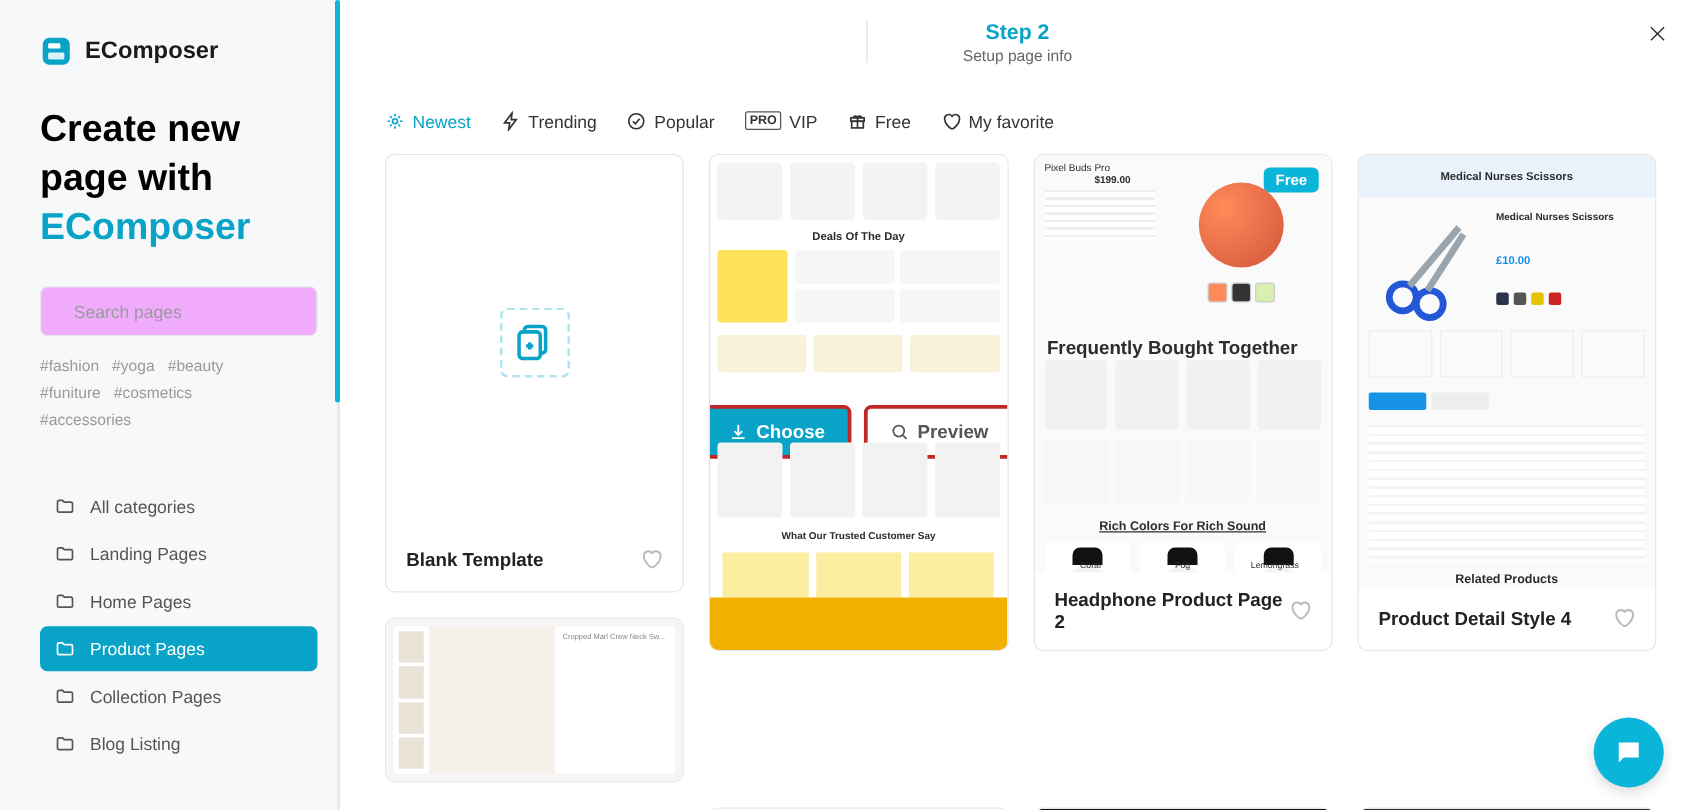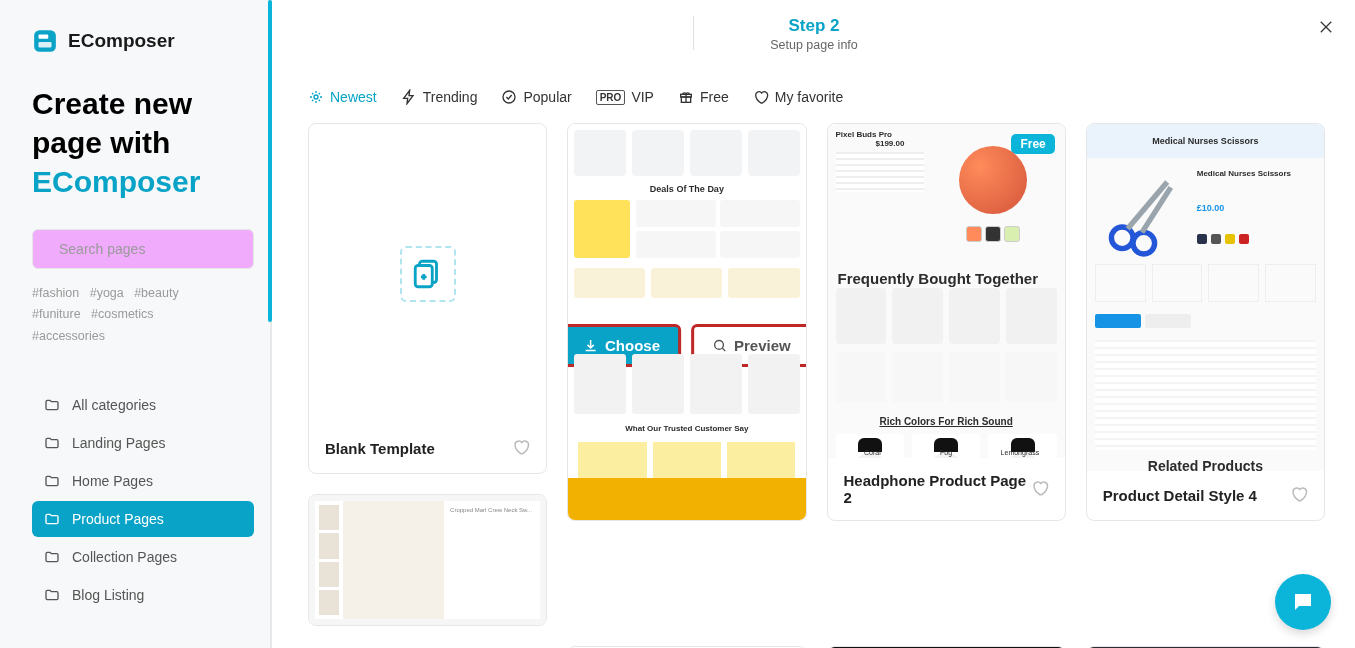--- a/index.html
+++ b/index.html
@@ -33,21 +33,21 @@
   .close{position:absolute;right:20px;top:18px;cursor:pointer;color:#333;}
   .steps{display:flex;justify-content:center;padding-top:10px;}
   .step{width:240px;text-align:center;padding:6px 0 10px;border-bottom:1px solid transparent;position:relative;}
   .step.active{color:var(--teal);}
   .step.active::after{content:"";position:absolute;left:0;right:0;bottom:-1px;height:2px;background:var(--teal);}
   .step-title{font-size:17px;font-weight:700;}
   .step-sub{font-size:12.5px;color:#666;margin-top:2px;}
   .step.active .step-sub{color:#555;}
   .step-sep{width:1px;height:34px;background:#e0e0e0;margin-top:6px;}
   .filters{display:flex;gap:24px;padding:26px 0 18px 36px;align-items:center;}
-  .filter{display:flex;align-items:flex-end;gap:6px;color:#333;cursor:pointer;font-size:14px;font-weight:500;}
+  .filter{display:flex;align-items:flex-start;gap:6px;color:#333;cursor:pointer;font-size:14px;font-weight:500;}
   .filter.active{color:var(--teal);}
   .pro-badge{border:1px solid #555;font-size:10px;padding:1px 3px;font-weight:700;border-radius:2px;}
   
   .grid-wrap{flex:1;overflow:hidden;padding:0 30px 0 36px;}
   .grid{display:grid;grid-template-columns:repeat(4,1fr);gap:20px;}
   .card{border:1px solid #e6e6e6;border-radius:8px;overflow:hidden;background:#fff;position:relative;display:flex;flex-direction:column;}
   .thumb{height:300px;background:#fafafa;position:relative;overflow:hidden;}
   .thumb.short{height:130px;}
   .free-badge{position:absolute;top:10px;right:10px;background:#0bb5d9;color:#fff;font-size:12px;font-weight:600;padding:3px 9px;border-radius:5px;}
   .card-footer{display:flex;justify-content:space-between;align-items:center;padding:14px 16px;}
@@ -85,21 +85,21 @@
   .tpl-headphone .buds div::after{content:"";position:absolute;top:18px;left:50%;transform:translateX(-50%);width:30px;height:30px;background:#f3f3f3;border-radius:50%;}
   .tpl-medical .banner{position:absolute;top:0;left:0;right:0;height:34px;background:#eaf3fb;display:flex;align-items:center;justify-content:center;font-size:9px;font-weight:700;}
   .tpl-medical .scis{position:absolute;top:44px;left:10px;width:90px;height:100px;}
   .tpl-medical .info{position:absolute;top:44px;left:110px;right:8px;font-size:8px;line-height:1.5;}
   .tpl-medical .swatches{position:absolute;top:110px;left:110px;display:flex;gap:4px;}
   .tpl-medical .swatches span{width:10px;height:10px;border-radius:2px;display:inline-block;}
   .tpl-medical .btns{position:absolute;top:190px;left:8px;display:flex;gap:4px;}
   .tpl-medical .btns span{width:46px;height:14px;background:#1793e6;border-radius:2px;}
   .tpl-medical .btns span:last-child{background:#eee;}
   .tpl-medical .para{position:absolute;top:216px;left:8px;right:8px;height:110px;background:repeating-linear-gradient(#f4f4f4,#f4f4f4 2px,#fff 2px,#fff 7px);}
-  .tpl-medical .rel{position:absolute;top:334px;left:0;right:0;text-align:center;font-size:14px;font-weight:700;}
+  .tpl-medical .rel{position:absolute;top:334px;left:0;right:0;text-align:center;font-size:10px;font-weight:700;}
   
   .tpl2{background:#f6f6f6;}
   .card.tall{height:398px;}
   .card.tall .thumb{flex:1;}
   .row2-card{height:auto;}
 </style>
 </head>
 <body>
 
 <div class="app">
@@ -327,21 +327,21 @@
                 <div style="background:#fceea0;"></div>
             </div>
             <div class="ybar"></div>
           </div>
         </div>
 
         <div class="card tall">
           <div class="thumb tpl-headphone" style="height:398px;">
             <span class="free-badge">Free</span>
             <div style="position:absolute;top:6px;left:8px;width:88px;font-size:8px;">
-              <div style="font-weight:700;">Pixel Buds Pro</div>
+              <div style="font-weight:400;">Pixel Buds Pro</div>
               <div style="font-weight:700;padding-left:40px;">$199.00</div>
               <div style="height:40px;background:repeating-linear-gradient(#eee,#eee 2px,#fff 2px,#fff 6px);margin-top:4px;"></div>
             </div>
             <div style="position:absolute;top:10px;right:12px;width:120px;height:110px;">
               <div class="circle"></div>
               <div style="display:flex;gap:3px;justify-content:center;">
                 <span style="width:16px;height:16px;border:1px solid #ccc;border-radius:3px;background:#ff8b5a;"></span>
                 <span style="width:16px;height:16px;border:1px solid #ccc;border-radius:3px;background:#333;"></span>
                 <span style="width:16px;height:16px;border:1px solid #ccc;border-radius:3px;background:#d9efb0;"></span>
               </div>

